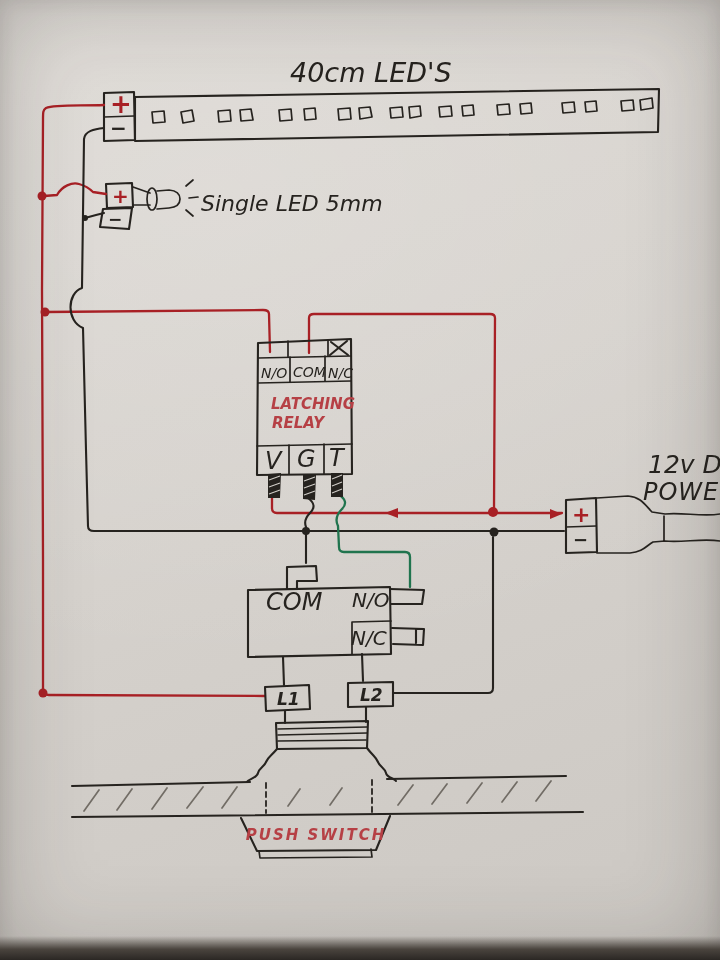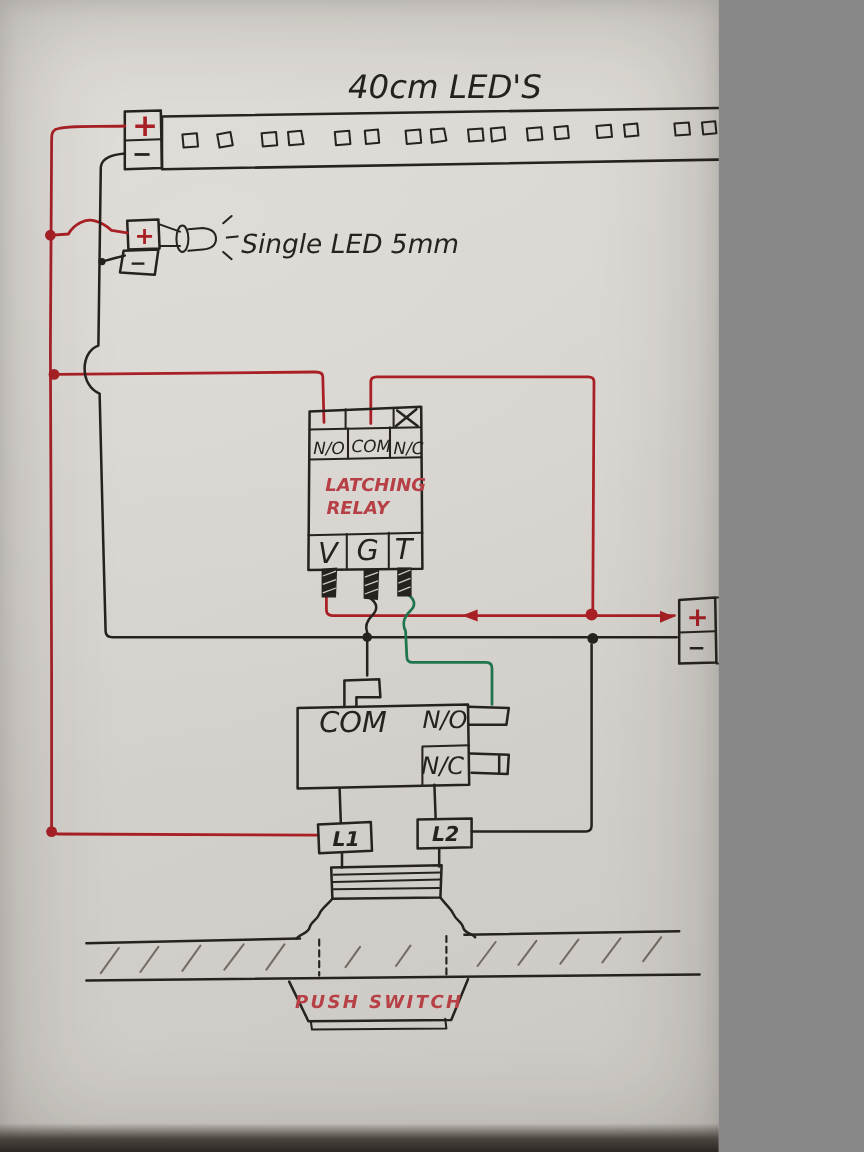--- a/index.html
+++ b/index.html
@@ -1,20 +1,20 @@
 <!DOCTYPE html>
 <html style="--paper: #d8d4cf; --ink: #26231f; --red: #a82025; --green: #20744e; --label_red: #b64045;"><head>
 <meta charset="utf-8">
 <style>
   :root{
     --paper:#d8d4cf; --ink:#26231f; --red:#a82025; --green:#20744e; --label_red:#b64045;
   }
   html,body{margin:0;padding:0;background:#888;}
   .photo{
-    position:relative;width:599px;height:960px;overflow:hidden;
+    position:relative;width:720px;height:960px;overflow:hidden;
     background:
       radial-gradient(1200px 800px at 30% 20%, rgba(255,255,255,.16), rgba(0,0,0,0) 60%),
       linear-gradient(160deg,#dcd8d3 0%, #d6d2cd 45%, #ccc8c3 100%);
   }
   .vignette{position:absolute;inset:0;pointer-events:none;
     box-shadow:inset 0 0 90px rgba(40,35,30,.25), inset 0 0 18px rgba(40,35,30,.12);}
   .photo-bottom-edge{position:absolute;left:0;right:0;bottom:0;height:24px;pointer-events:none;
     background:linear-gradient(0deg,#2b2724 0%, #4a443e 45%, rgba(74,68,62,0) 100%);}
   svg{position:absolute;inset:0;}
   .ink{stroke:var(--ink);fill:none;stroke-width:2.1;stroke-linecap:round;stroke-linejoin:round;}

